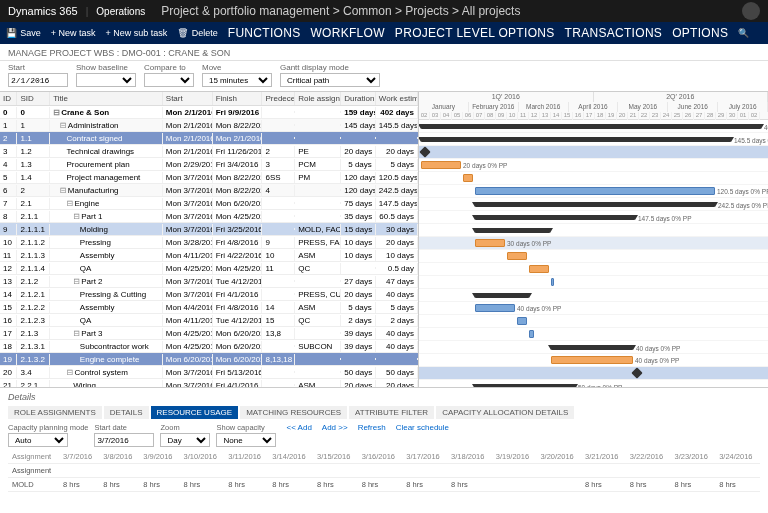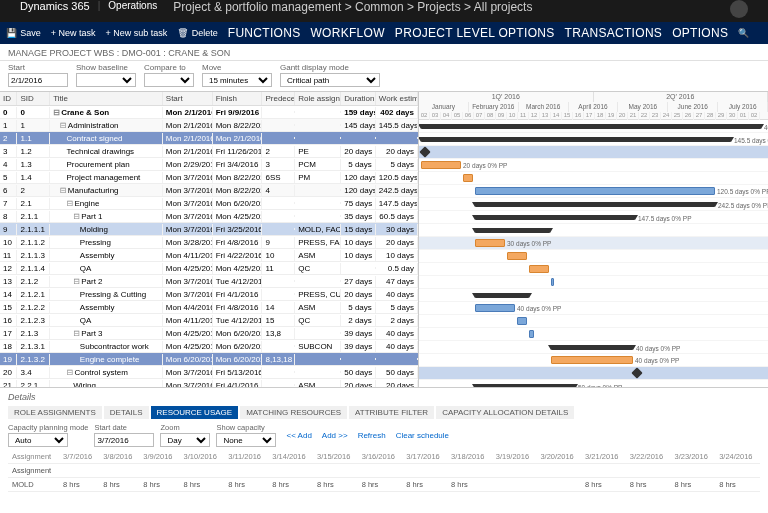--- a/index.html
+++ b/index.html
@@ -1,17 +1,17 @@
 <!DOCTYPE html>
 <html><head>
 <meta charset="utf-8">
 <style>
 *{margin:0;padding:0;box-sizing:border-box;font-family:"Segoe UI",Arial,sans-serif}
 body{font-size:9px;background:#fff;width:768px;height:513px;overflow:hidden}
-.topbar{background:#1a1a1a;color:#fff;height:22px;display:flex;padding:0 20px;font-size:10px}
+.topbar{background:#1a1a1a;color:#fff;height:22px;display:flex;align-items:center;padding:0 8px;font-size:10px}
 .topbar .brand{font-weight:300;font-size:11px}
 .topbar .sep{margin:0 8px;color:#555}
 .topbar .crumb{color:#ccc;font-size:12px}
 .topbar .user{margin-left:auto;width:18px;height:18px;border-radius:50%;background:#444}
 .toolbar{background:#002050;color:#fff;height:22px;display:flex;align-items:center;padding:0 6px;font-size:9px}
 .toolbar .btn{margin-right:10px;cursor:pointer;display:flex;align-items:center}
 .toolbar .btn .ico{margin-right:3px;font-size:9px}
 .toolbar .menu{margin-right:10px;font-size:12px;letter-spacing:0.3px}
 .subheader{background:#fff;padding:4px 8px 2px;font-size:9px;color:#666;border-bottom:1px solid #e0e0e0}
 .filters{display:flex;padding:2px 8px 4px;gap:8px;background:#fff}
@@ -50,21 +50,21 @@
 .bar.summary::before{left:-3px}.bar.summary::after{right:-3px}
 .bar.task{background:#7ba7d9;border:1px solid #4a7bb8}
 .bar.crit{background:#f4a860;border:1px solid #d88530}
 .bar.ms{background:#333;width:8px;height:8px;transform:rotate(45deg);top:2px}
 .bar-label{position:absolute;left:100%;margin-left:3px;font-size:6.5px;color:#666;white-space:nowrap;top:0}
 .details{border-top:1px solid #ccc;padding:4px 8px;font-size:9px;background:#fff}
 .details-title{color:#666;font-style:italic;margin-bottom:4px}
 .tabs{display:flex;gap:2px;margin-bottom:4px}
 .tab{padding:2px 6px;font-size:8px;color:#555;cursor:pointer;background:#f0f0f0}
 .tab.active{background:#0050a0;color:#fff}
-.detail-filters{display:flex;gap:6px;margin-bottom:3px;align-items:center}
+.detail-filters{display:flex;gap:6px;margin-bottom:3px;align-items:flex-start}
 .detail-filters label{font-size:7.5px;color:#666}
 .detail-filters select,.detail-filters input{font-size:8px;height:14px;border:1px solid #bbb}
 .detail-filters .link{color:#0066cc;font-size:8px;cursor:pointer;margin-left:4px}
 .alloc-table{width:100%;font-size:7.5px;border-collapse:collapse}
 .alloc-table th,.alloc-table td{padding:2px 4px;text-align:left;border-bottom:1px solid #eee;color:#555}
 .alloc-table th{color:#888;font-weight:normal}
 </style>
 </head>
 <body>
 
@@ -98,21 +98,21 @@
   <span class="menu">TRANSACTIONS</span>
   <span class="menu">OPTIONS</span>
   <span class="ico">🔍</span>
 </div>
 
 <div class="subheader">MANAGE PROJECT WBS : DMO-001 : CRANE &amp; SON</div>
 
 <div class="filters">
   <div class="filter-group">
       <label>Start</label>
-      <input style="width: 60px;" value="2/1/2016">
+      <input style="width: 60px; font-family: Liberation Mono, monospace;" value="2/1/2016">
     </div>
   <div class="filter-group">
       <label>Show baseline</label>
       <select style="width:60px"><option></option></select>
     </div>
   <div class="filter-group">
       <label>Compare to</label>
       <select style="width:50px"><option></option></select>
     </div>
   <div class="filter-group">

